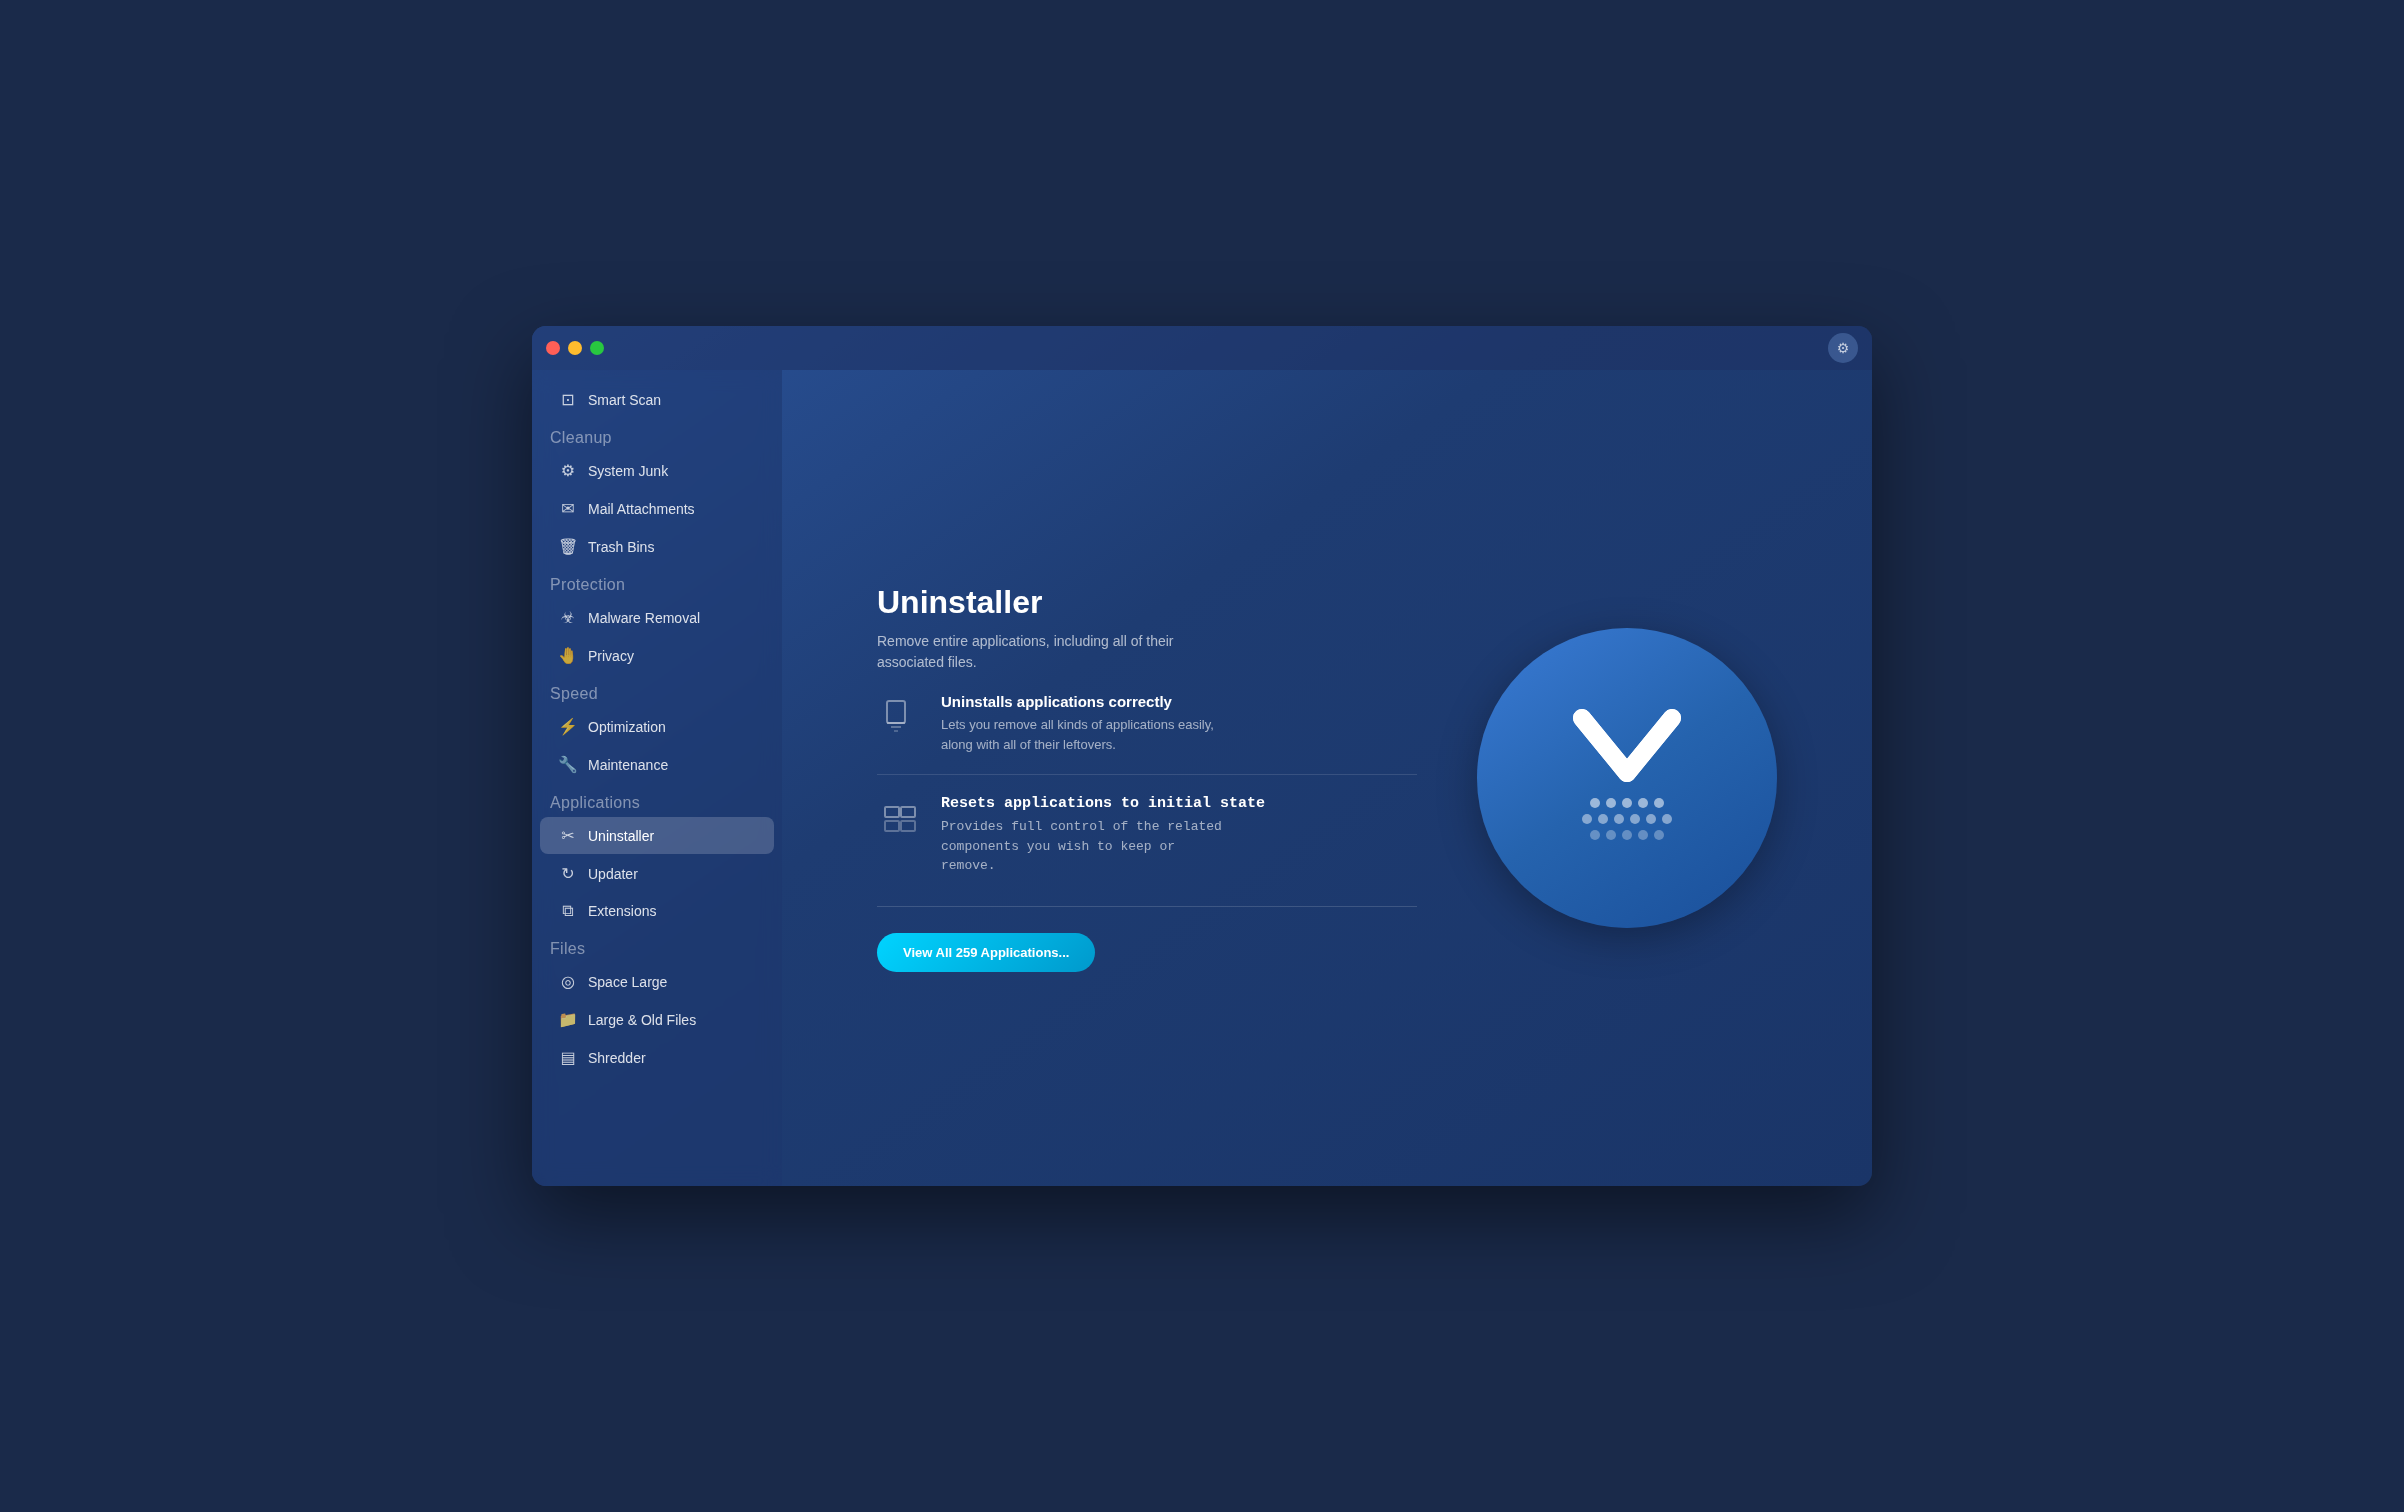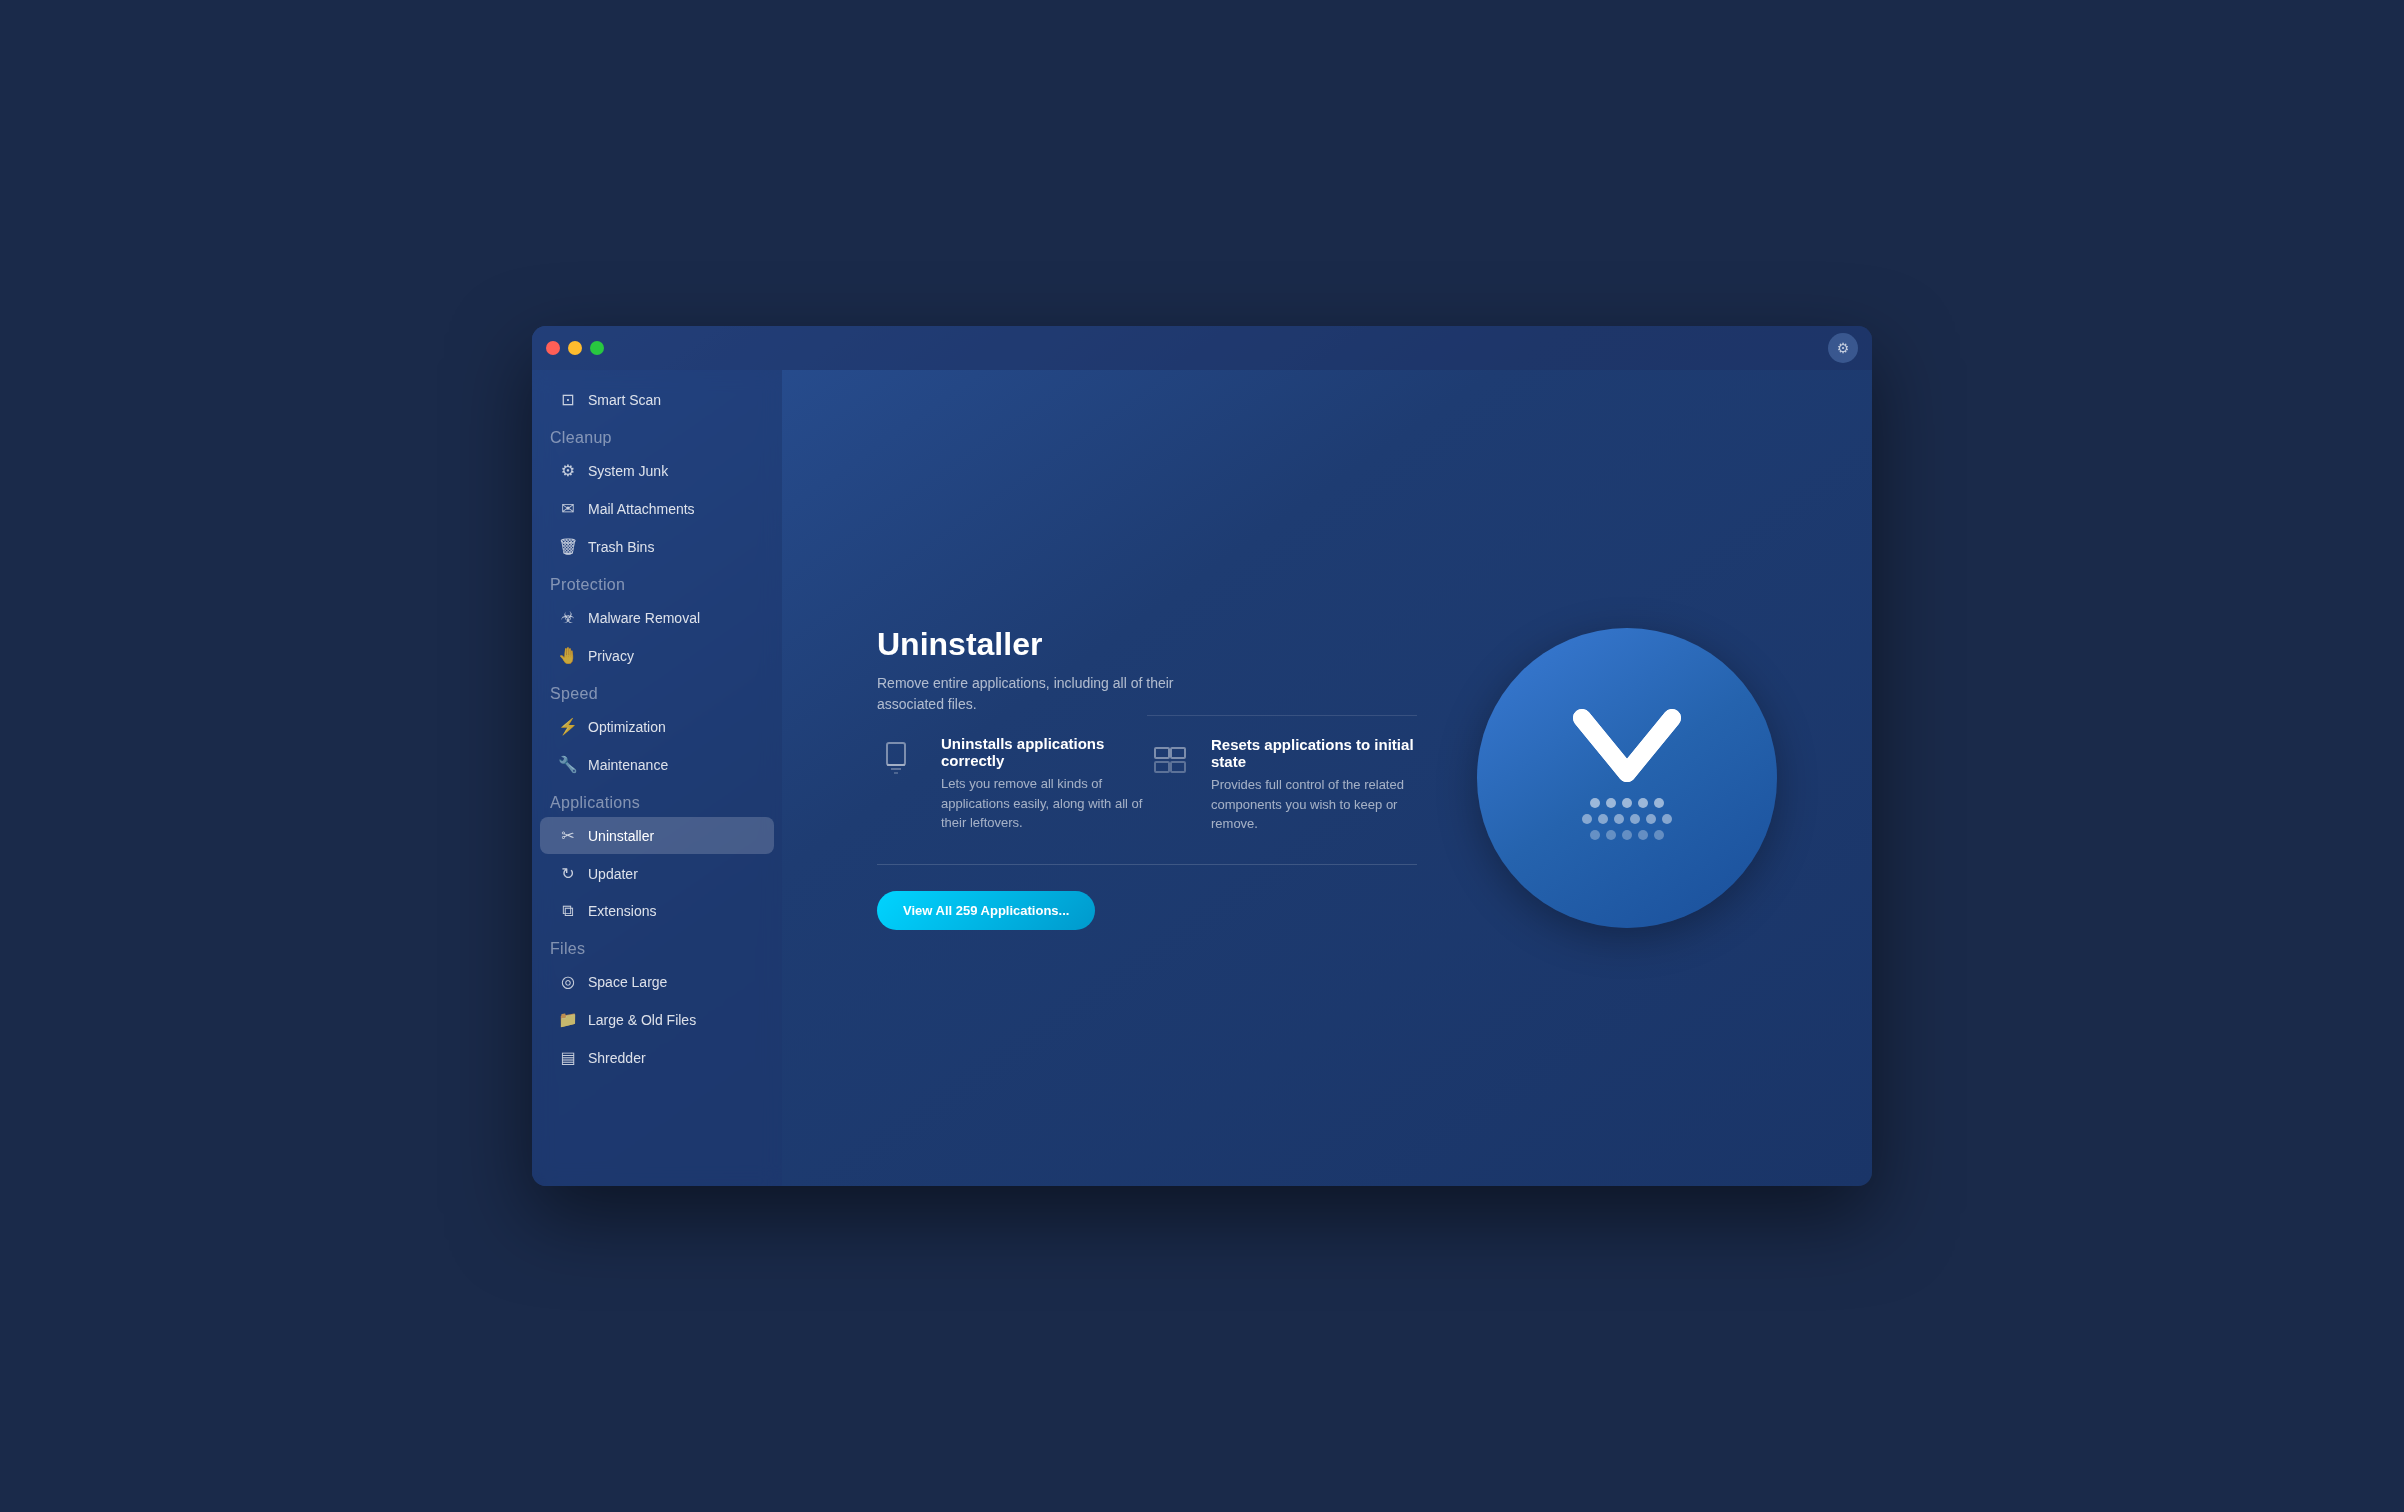--- a/index.html
+++ b/index.html
@@ -130,31 +130,32 @@
       margin-bottom: 10px;
     }
     .page-subtitle {
       font-size: 14px;
       color: rgba(255,255,255,0.65);
       line-height: 1.5;
       max-width: 320px;
     }
     .feature-list {
       display: flex;
-      flex-direction: row;
+      flex-direction: column;
       gap: 0;
     }
     .feature-item {
       display: flex;
       gap: 18px;
       align-items: flex-start;
       padding: 20px 0;
     }
     .feature-item + .feature-item {
       border-top: 1px solid rgba(255,255,255,0.12);
+      font-family: Liberation Mono, monospace;
     }
     .feature-icon-box {
       width: 46px;
       height: 46px;
       flex-shrink: 0;
       display: flex;
       align-items: center;
       justify-content: center;
       opacity: 0.7;
     }

